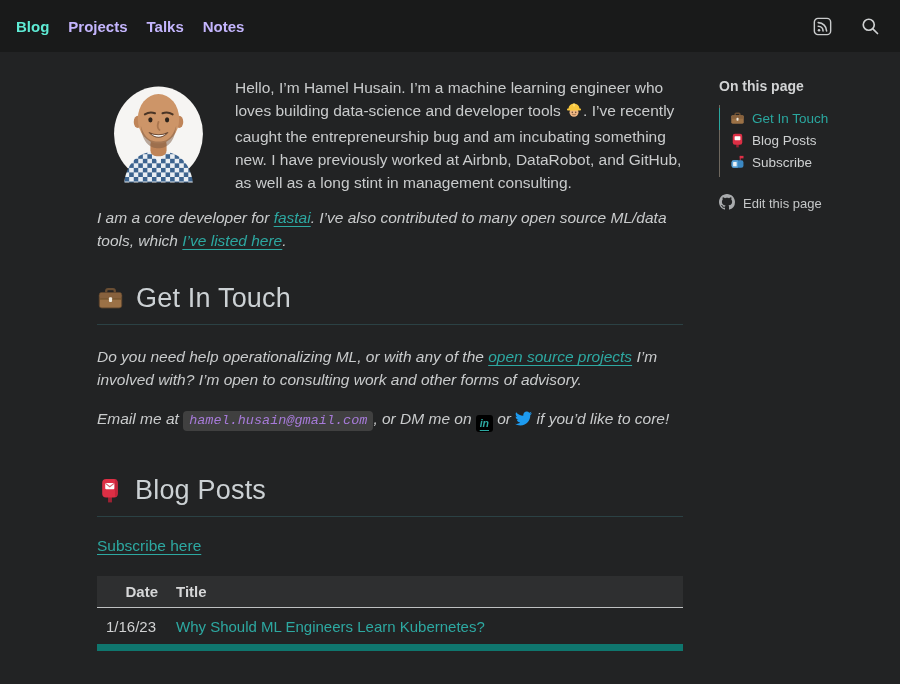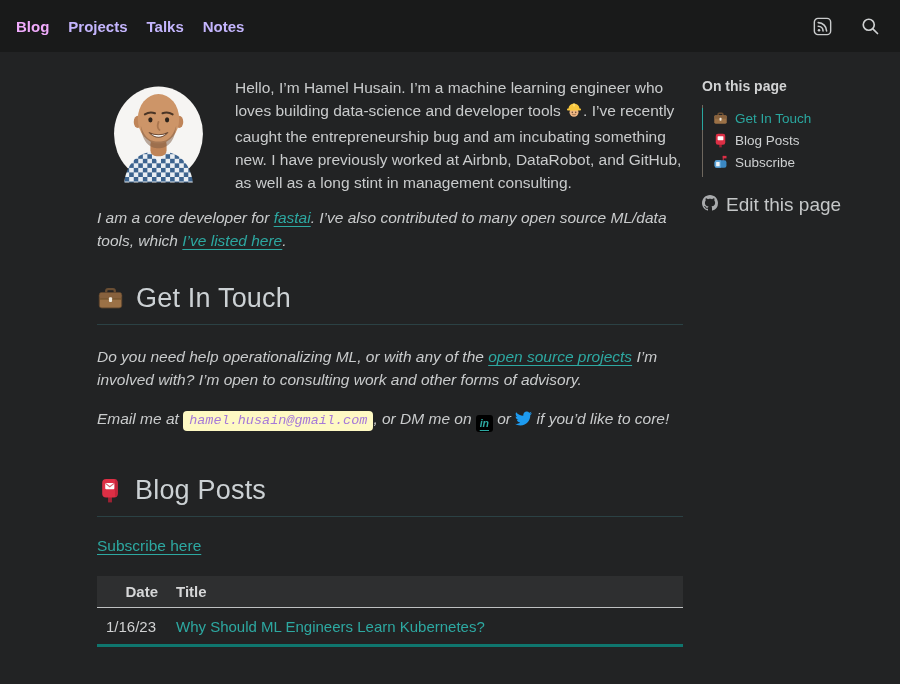--- a/index.html
+++ b/index.html
@@ -14,28 +14,28 @@
   
   .navbar {
     height:52px; background:#191a1a;
     display:flex; align-items:center;
     padding:0 20px 0 16px;
   }
   .nav-links { display:flex; gap:19px; }
   .nav-link {
     font-size:15px; font-weight:600; color:#c4b5fd; text-decoration:none;
   }
-  .nav-link.active { color:#f0abfc; }
+  .nav-link.active { color:#5eead4; }
   .nav-icons { margin-left:auto; display:flex; align-items:center; gap:28px; }
   .nav-icons svg { display:block; }
 
   
   .layout { display:flex; padding-top:24px; }
   .main { margin-left:97px; width:586px; }
-  .sidebar { margin-left:19px; width:178px; padding-top:2px; }
+  .sidebar { margin-left:36px; width:178px; padding-top:2px; }
 
   
   .intro-row { display:flex; margin-bottom:12px; }
   .avatar-wrap { width:96px; height:104px; margin:4px 0 0 14px; flex:none; }
   .avatar-wrap svg { width:96px; height:104px; display:block; }
   .intro-text { margin-left:28px; width:448px; font-size:15.5px; line-height:23px; color:#c9cbcc; }
 
   p.prose { font-size:15.5px; line-height:23px; color:#c9cbcc;font-style:italic; }
   .prose a, a.teal {
     color:#2da8a1; text-decoration:underline; text-underline-offset:2.5px;
@@ -49,58 +49,58 @@
   }
   h2.section-h svg { display:block; }
   .h-git { margin-top:31px; }
   .h-blog { margin-top:42px; }
   hr.rule { border:none; border-top:1px solid #2b4144; margin:10px 0 20px; }
 
   
   .email-line { margin-top:16px; }
   .code-email {
     font-family:"Liberation Mono","DejaVu Sans Mono",monospace;
-    font-size:13.5px; color:#a67ad8; background:#fef9c3;
+    font-size:13.5px; color:#a67ad8; background:#404040;
     padding:2px 6px 3px; border-radius:4px;
   }
   .li-badge {
     display:inline-flex; align-items:center; justify-content:center;
     width:17px; height:17px; border-radius:3px; background:#000000;
     color:#fff; font-size:10.5px; font-weight:700; vertical-align:-3px;
     text-decoration:none;
   }
 
   
   .subscribe-line { font-size:15.5px; margin-bottom:21px; }
   table.posts { width:100%; border-collapse:collapse; }
   table.posts th {
     background:#2e2f30; text-align:left; font-size:15px; font-weight:700;
     color:#d6d7d8; padding:7px 9px; border-bottom:1px solid #bfc1c2;
   }
   table.posts td {
     font-size:15px; color:#d0d1d2; padding:10px 9px 9px;
-    border-bottom:3px solid #0f766e;
+    border-bottom:7px solid #0f766e;
   }
   table.posts .col-date { width:70px;text-align:right; }
   table.posts td a { color:#2da8a1; text-decoration:none; }
 
   
   .sidebar-title { font-size:14px; font-weight:600; color:#d2d3d4; margin-bottom:11px; }
   .toc { border-left:1px solid #6e6densed; border-left:1px solid #6e675e; padding:3px 0; }
   .toc-item {
     display:flex; align-items:center; gap:7px;
     padding:3px 0 4px 10px; margin-left:-1px;
     border-left:1px solid transparent;
     font-size:13.5px; color:#ced0d1; text-decoration:none;
   }
   .toc-item.active { color:#2aa79f; border-left-color:#2aa79f; }
   .toc-item svg { flex:none; display:block; }
   .edit-link {
     margin-top:17px; display:flex; align-items:center; gap:8px;
-    font-size:19px; color:#c5c7c8; text-decoration:none;
+    font-size:13px; color:#c5c7c8; text-decoration:none;
   }
 </style>
 </head>
 <body>
 
 <div class="navbar">
   <div class="nav-links">
     <a class="nav-link active">Blog</a>
     <a class="nav-link">Projects</a>
     <a class="nav-link">Talks</a>

